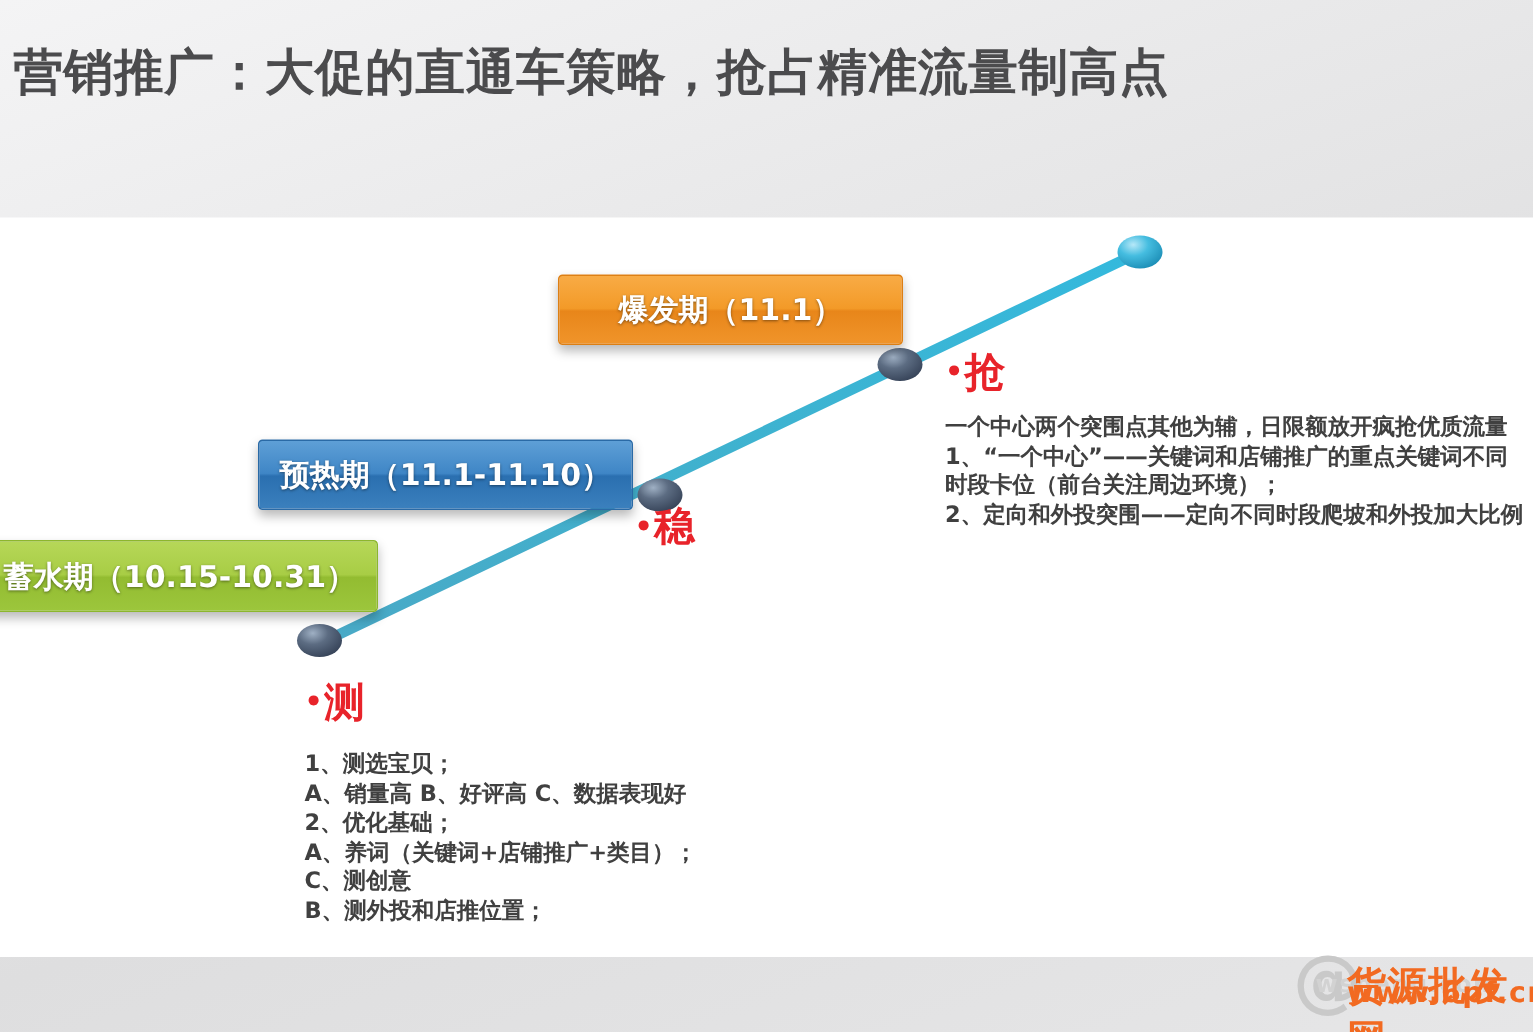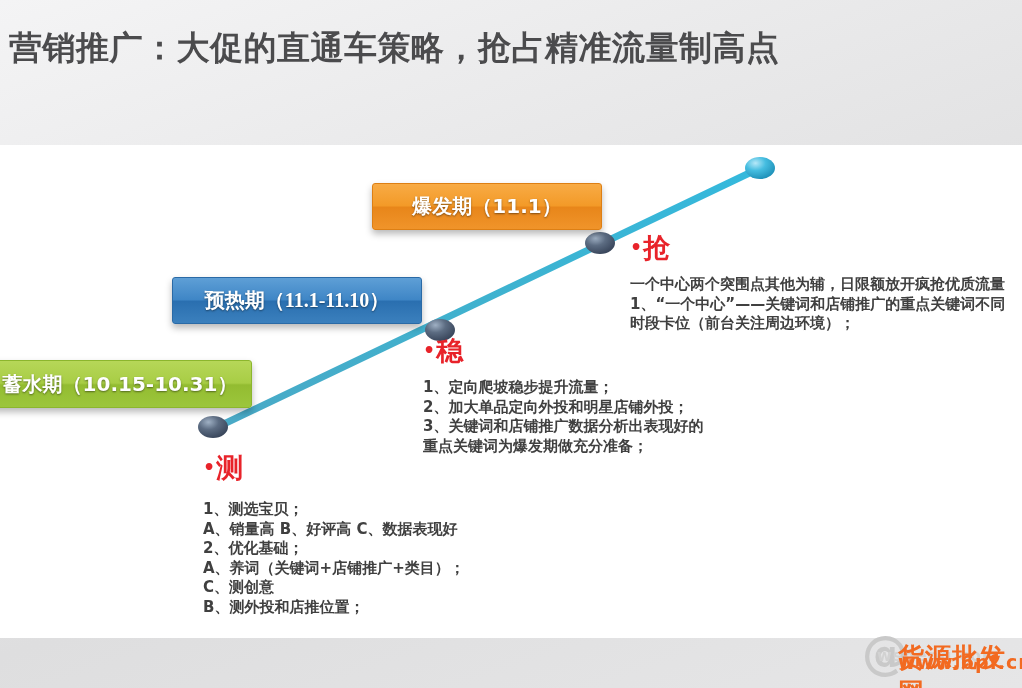--- a/index.html
+++ b/index.html
@@ -41,24 +41,23 @@
     text-shadow:0 1px 2px rgba(0,0,0,.45);
     box-shadow:0 4px 7px rgba(0,0,0,.28);
     font-family:"DejaVu Sans","Liberation Sans",sans-serif;
   }
   .pill-green{
     left:-12px;top:215px;width:262px;height:46px;font-size:20px;
     background:linear-gradient(180deg,#b6d758 0%,#a8cd45 48%,#93bc31 52%,#9cc63c 100%);
     border:1px solid #8cb62d;
   }
   .pill-blue{
-    left:172px;top:132px;width:248px;height:45px;font-size:20px;
+    left:172px;top:148px;width:248px;height:45px;font-size:20px;
     background:linear-gradient(180deg,#5e9fd6 0%,#3f86c6 48%,#2a6fb0 52%,#3b80bd 100%);
     border:1px solid #2a6aa6;
-    font-family:Liberation Serif, serif;
   }
   .pill-orange{
     left:372px;top:38px;width:228px;height:45px;font-size:20px;
     background:linear-gradient(180deg,#f8ab45 0%,#f39a28 48%,#e8861a 52%,#f0942a 100%);
     border:1px solid #dd7f14;
   }
 
   
   .red-head{
     position:absolute;color:#e8232a;font-weight:bold;font-size:27px;
@@ -159,34 +158,29 @@
       <span class="ln">A、销量高  B、好评高 C、数据表现好</span>
       <span class="ln">2、优化基础；</span>
       <span class="ln">A、养词（关键词+店铺推广+类目）；</span>
       <span class="ln">C、测创意</span>
       <span class="ln">B、测外投和店推位置；</span>
     </div>
 
     <div class="red-head" style="left:423px;top:188px;">
       <span class="dot">•</span><span>稳</span>
     </div>
-    <div class="body-block" style="left:423px;top:233px;">
-      <span class="ln">1、定向爬坡稳步提升流量；</span>
-      <span class="ln">2、加大单品定向外投和明星店铺外投；</span>
-      <span class="ln">3、关键词和店铺推广数据分析出表现好的</span>
-      <span class="ln">重点关键词为爆发期做充分准备；</span>
-    </div>
 
     <div class="red-head" style="left:630px;top:85px;">
       <span class="dot">•</span><span>抢</span>
     </div>
     <div class="body-block" style="left:630px;top:130px;">
       <span class="ln">一个中心两个突围点其他为辅，日限额放开疯抢优质流量</span>
       <span class="ln">1、“一个中心”——关键词和店铺推广的重点关键词不同</span>
       <span class="ln">时段卡位（前台关注周边环境）；</span>
+      <span class="ln">2、定向和外投突围——定向不同时段爬坡和外投加大比例</span>
     </div>
 
   </div>
 
   <div class="watermark">
     <div class="wm-at">@</div>
     <div class="wm-ghost">wsheng.com</div>
     <div class="wm-cn">货源批发网</div>
     <div class="wm-url">www.6pf.cn</div>
   </div>

